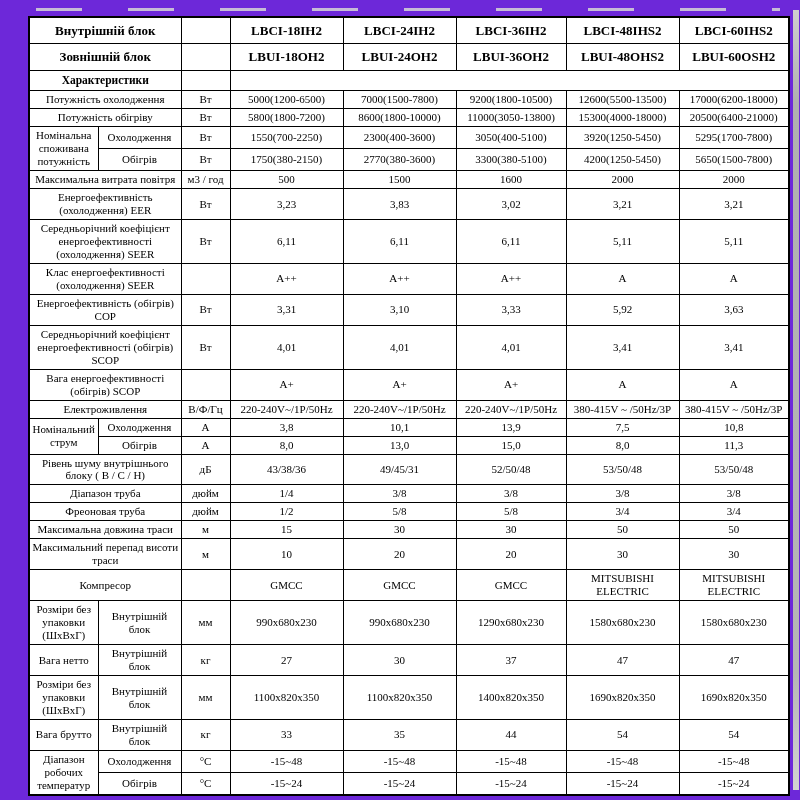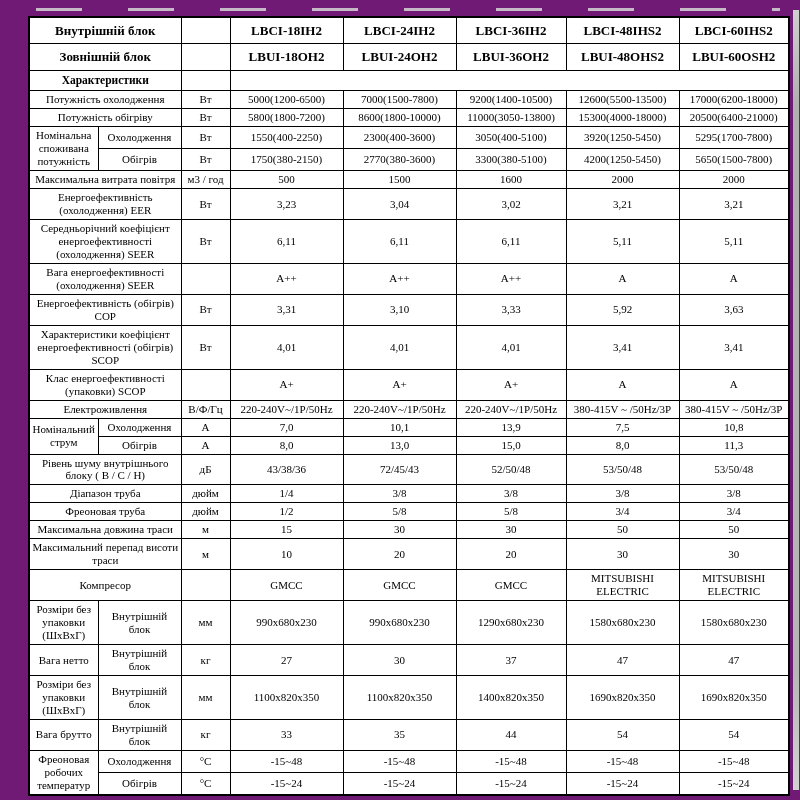--- a/index.html
+++ b/index.html
@@ -4,21 +4,21 @@
 <style>
   html, body { margin: 0; padding: 0; }
   body {
     width: 800px; height: 800px;
     background: #ffffff;
     font-family: "Liberation Serif", "DejaVu Serif", serif;
     color: #000;
     position: relative;
     overflow: hidden;
   }
-  .page { position: absolute; inset: 0; background: #701a75; }
+  .page { position: absolute; inset: 0; background: #6d28d9; }
 
   
   .edge-top-dashes {
     position: absolute; left: 36px; top: 8px; width: 744px; height: 3px;
     background: repeating-linear-gradient(90deg, #d6d6d6 0 46px, rgba(255,255,255,0) 46px 92px);
     opacity: .85;
   }
   .edge-right-strip {
     position: absolute; left: 793px; top: 10px; width: 6px; height: 780px;
     background: linear-gradient(180deg, #cfcfcf, #b0b0b0 12%, #b6b6b6 85%, #d2d2d2);
@@ -105,38 +105,38 @@
           <td></td>
           <td colspan="5"></td>
         </tr>
       </tbody>
       <tbody id="spec-body">
           <tr>
             <td class="lbl" colspan="2">Потужність охолодження</td>
             <td class="unit">Вт</td>
             <td class="val">5000(1200-6500)</td>
             <td class="val">7000(1500-7800)</td>
-            <td class="val">9200(1400-10500)</td>
+            <td class="val">9200(1800-10500)</td>
             <td class="val">12600(5500-13500)</td>
             <td class="val">17000(6200-18000)</td>
           </tr>
           <tr>
             <td class="lbl" colspan="2">Потужність обігріву</td>
             <td class="unit">Вт</td>
             <td class="val">5800(1800-7200)</td>
             <td class="val">8600(1800-10000)</td>
             <td class="val">11000(3050-13800)</td>
             <td class="val">15300(4000-18000)</td>
             <td class="val">20500(6400-21000)</td>
           </tr>
           <tr>
             <td class="lbl" rowspan="2">Номінальна споживана потужність</td>
             <td class="sublbl">Охолодження</td>
             <td class="unit">Вт</td>
-            <td class="val">1550(400-2250)</td>
+            <td class="val">1550(700-2250)</td>
             <td class="val">2300(400-3600)</td>
             <td class="val">3050(400-5100)</td>
             <td class="val">3920(1250-5450)</td>
             <td class="val">5295(1700-7800)</td>
           </tr>
           <tr>
             <td class="sublbl">Обігрів</td>
             <td class="unit">Вт</td>
             <td class="val">1750(380-2150)</td>
             <td class="val">2770(380-3600)</td>
@@ -150,103 +150,103 @@
             <td class="val">500</td>
             <td class="val">1500</td>
             <td class="val">1600</td>
             <td class="val">2000</td>
             <td class="val">2000</td>
           </tr>
           <tr>
             <td class="lbl" colspan="2">Енергоефективність (охолодження) EER</td>
             <td class="unit">Вт</td>
             <td class="val">3,23</td>
-            <td class="val">3,04</td>
+            <td class="val">3,83</td>
             <td class="val">3,02</td>
             <td class="val">3,21</td>
             <td class="val">3,21</td>
           </tr>
           <tr>
             <td class="lbl" colspan="2">Середньорічний коефіцієнт енергоефективності (охолодження) SEER</td>
             <td class="unit">Вт</td>
             <td class="val">6,11</td>
             <td class="val">6,11</td>
             <td class="val">6,11</td>
             <td class="val">5,11</td>
             <td class="val">5,11</td>
           </tr>
           <tr>
-            <td class="lbl" colspan="2">Вага енергоефективності (охолодження) SEER</td>
+            <td class="lbl" colspan="2">Клас енергоефективності (охолодження) SEER</td>
             <td class="unit"></td>
             <td class="val">A++</td>
             <td class="val">A++</td>
             <td class="val">A++</td>
             <td class="val">A</td>
             <td class="val">A</td>
           </tr>
           <tr>
             <td class="lbl" colspan="2">Енергоефективність (обігрів) COP</td>
             <td class="unit">Вт</td>
             <td class="val">3,31</td>
             <td class="val">3,10</td>
             <td class="val">3,33</td>
             <td class="val">5,92</td>
             <td class="val">3,63</td>
           </tr>
           <tr>
-            <td class="lbl" colspan="2">Характеристики коефіцієнт енергоефективності (обігрів) SCOP</td>
+            <td class="lbl" colspan="2">Середньорічний коефіцієнт енергоефективності (обігрів) SCOP</td>
             <td class="unit">Вт</td>
             <td class="val">4,01</td>
             <td class="val">4,01</td>
             <td class="val">4,01</td>
             <td class="val">3,41</td>
             <td class="val">3,41</td>
           </tr>
           <tr>
-            <td class="lbl" colspan="2">Клас енергоефективності (упаковки) SCOP</td>
+            <td class="lbl" colspan="2">Вага енергоефективності (обігрів) SCOP</td>
             <td class="unit"></td>
             <td class="val">A+</td>
             <td class="val">A+</td>
             <td class="val">A+</td>
             <td class="val">A</td>
             <td class="val">A</td>
           </tr>
           <tr>
             <td class="lbl" colspan="2">Електроживлення</td>
             <td class="unit">В/Ф/Гц</td>
             <td class="val">220-240V~/1P/50Hz</td>
             <td class="val">220-240V~/1P/50Hz</td>
             <td class="val">220-240V~/1P/50Hz</td>
             <td class="val">380-415V ~ /50Hz/3P</td>
             <td class="val">380-415V ~ /50Hz/3P</td>
           </tr>
           <tr>
             <td class="lbl" rowspan="2">Номінальний струм</td>
             <td class="sublbl">Охолодження</td>
             <td class="unit">А</td>
-            <td class="val">7,0</td>
+            <td class="val">3,8</td>
             <td class="val">10,1</td>
             <td class="val">13,9</td>
             <td class="val">7,5</td>
             <td class="val">10,8</td>
           </tr>
           <tr>
             <td class="sublbl">Обігрів</td>
             <td class="unit">А</td>
             <td class="val">8,0</td>
             <td class="val">13,0</td>
             <td class="val">15,0</td>
             <td class="val">8,0</td>
             <td class="val">11,3</td>
           </tr>
           <tr>
             <td class="lbl" colspan="2">Рівень шуму внутрішнього блоку ( В / С / Н)</td>
             <td class="unit">дБ</td>
             <td class="val">43/38/36</td>
-            <td class="val">72/45/43</td>
+            <td class="val">49/45/31</td>
             <td class="val">52/50/48</td>
             <td class="val">53/50/48</td>
             <td class="val">53/50/48</td>
           </tr>
           <tr>
             <td class="lbl" colspan="2">Діапазон труба</td>
             <td class="unit">дюйм</td>
             <td class="val">1/4</td>
             <td class="val">3/8</td>
             <td class="val">3/8</td>
@@ -323,21 +323,21 @@
             <td class="lbl">Вага брутто</td>
             <td class="sublbl">Внутрішній блок</td>
             <td class="unit">кг</td>
             <td class="val">33</td>
             <td class="val">35</td>
             <td class="val">44</td>
             <td class="val">54</td>
             <td class="val">54</td>
           </tr>
           <tr>
-            <td class="lbl" rowspan="2">Фреоновая робочих температур</td>
+            <td class="lbl" rowspan="2">Діапазон робочих температур</td>
             <td class="sublbl">Охолодження</td>
             <td class="unit">°C</td>
             <td class="val">-15~48</td>
             <td class="val">-15~48</td>
             <td class="val">-15~48</td>
             <td class="val">-15~48</td>
             <td class="val">-15~48</td>
           </tr>
           <tr>
             <td class="sublbl">Обігрів</td>

